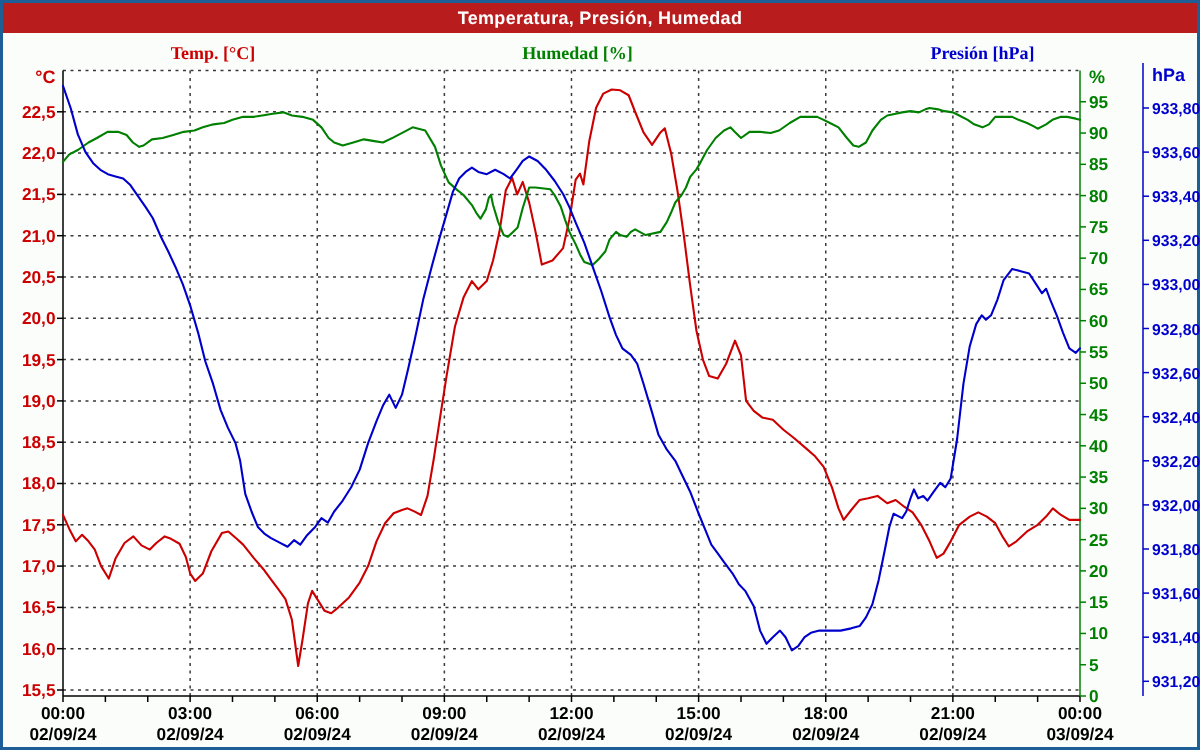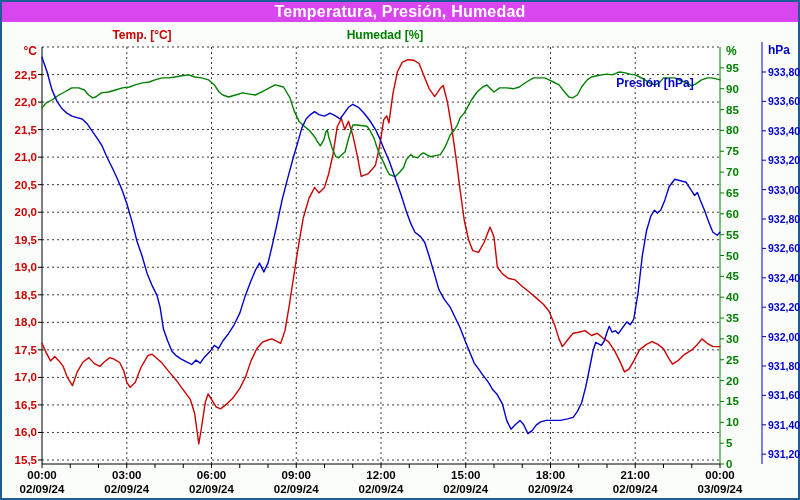--- a/index.html
+++ b/index.html
@@ -7,33 +7,33 @@
     width:800px;height:500px;position:relative;overflow:hidden;
     background:#fbfdfb;
     font-family:"Liberation Sans", sans-serif;
   }
   .frame{
     position:absolute;left:0;top:0;width:796px;height:496px;
     border:2px solid #1d5e96;background:#fbfdfb;
   }
   .titlebar{
     position:absolute;left:0;top:0;width:796px;height:20px;
-    background:#d946ef;color:#ffffff;
-    font-size:16px;font-weight:bold;
+    background:#b91c1c;color:#ffffff;
+    font-size:12px;font-weight:bold;
     display:flex;align-items:center;justify-content:center;
     letter-spacing:0.2px;
   }
-  .legend-row{position:absolute;left:0;top:26px;width:796px;height:16px;}
+  .legend-row{position:absolute;left:0;top:26px;width:796px;height:16px;font-family:Liberation Serif, serif;}
   .leg{
     position:absolute;transform:translateX(-50%);
     font-size:12px;font-weight:bold;white-space:nowrap;
   }
   .leg.temp{left:140px;color:#cc0000;}
   .leg.hum{left:383px;color:#008000;}
-  .leg.pres{left:653px;color:#0000cc;margin-top:48px;}
+  .leg.pres{left:653px;color:#0000cc;}
   svg#chart{position:absolute;left:0;top:0;}
   svg text{font-family:"Liberation Sans", sans-serif;font-weight:bold;}
 </style>
 </head>
 <body>
 
 <div class="frame">
   <div class="titlebar">
     <span>Temperatura, Presión, Humedad</span>
   </div>

